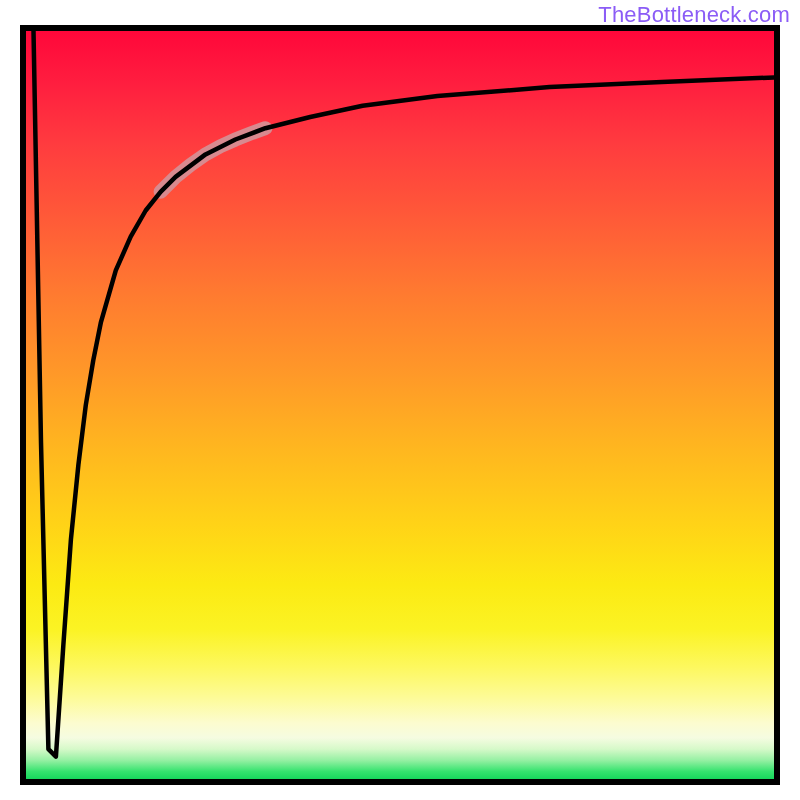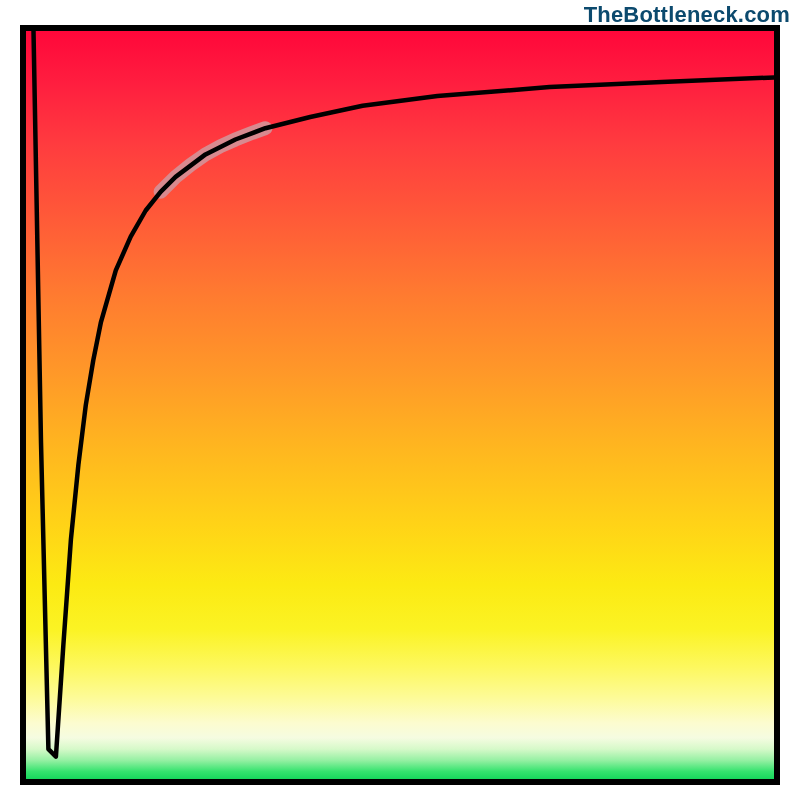--- a/index.html
+++ b/index.html
@@ -12,23 +12,23 @@
   }
   .canvas {
     position: relative;
     width: 800px;
     height: 800px;
   }
   .watermark {
     position: absolute;
     top: 2px;
     right: 10px;
-    color: #0c4a6e;
+    color: #8b5cf6;
     font-size: 22px;
-    font-weight: 700;
+    font-weight: 400;
     letter-spacing: 0.2px;
     z-index: 5;
   }
   .plot-area {
     position: absolute;
     left: 20px;
     top: 25px;
     width: 760px;
     height: 760px;
     overflow: hidden;

